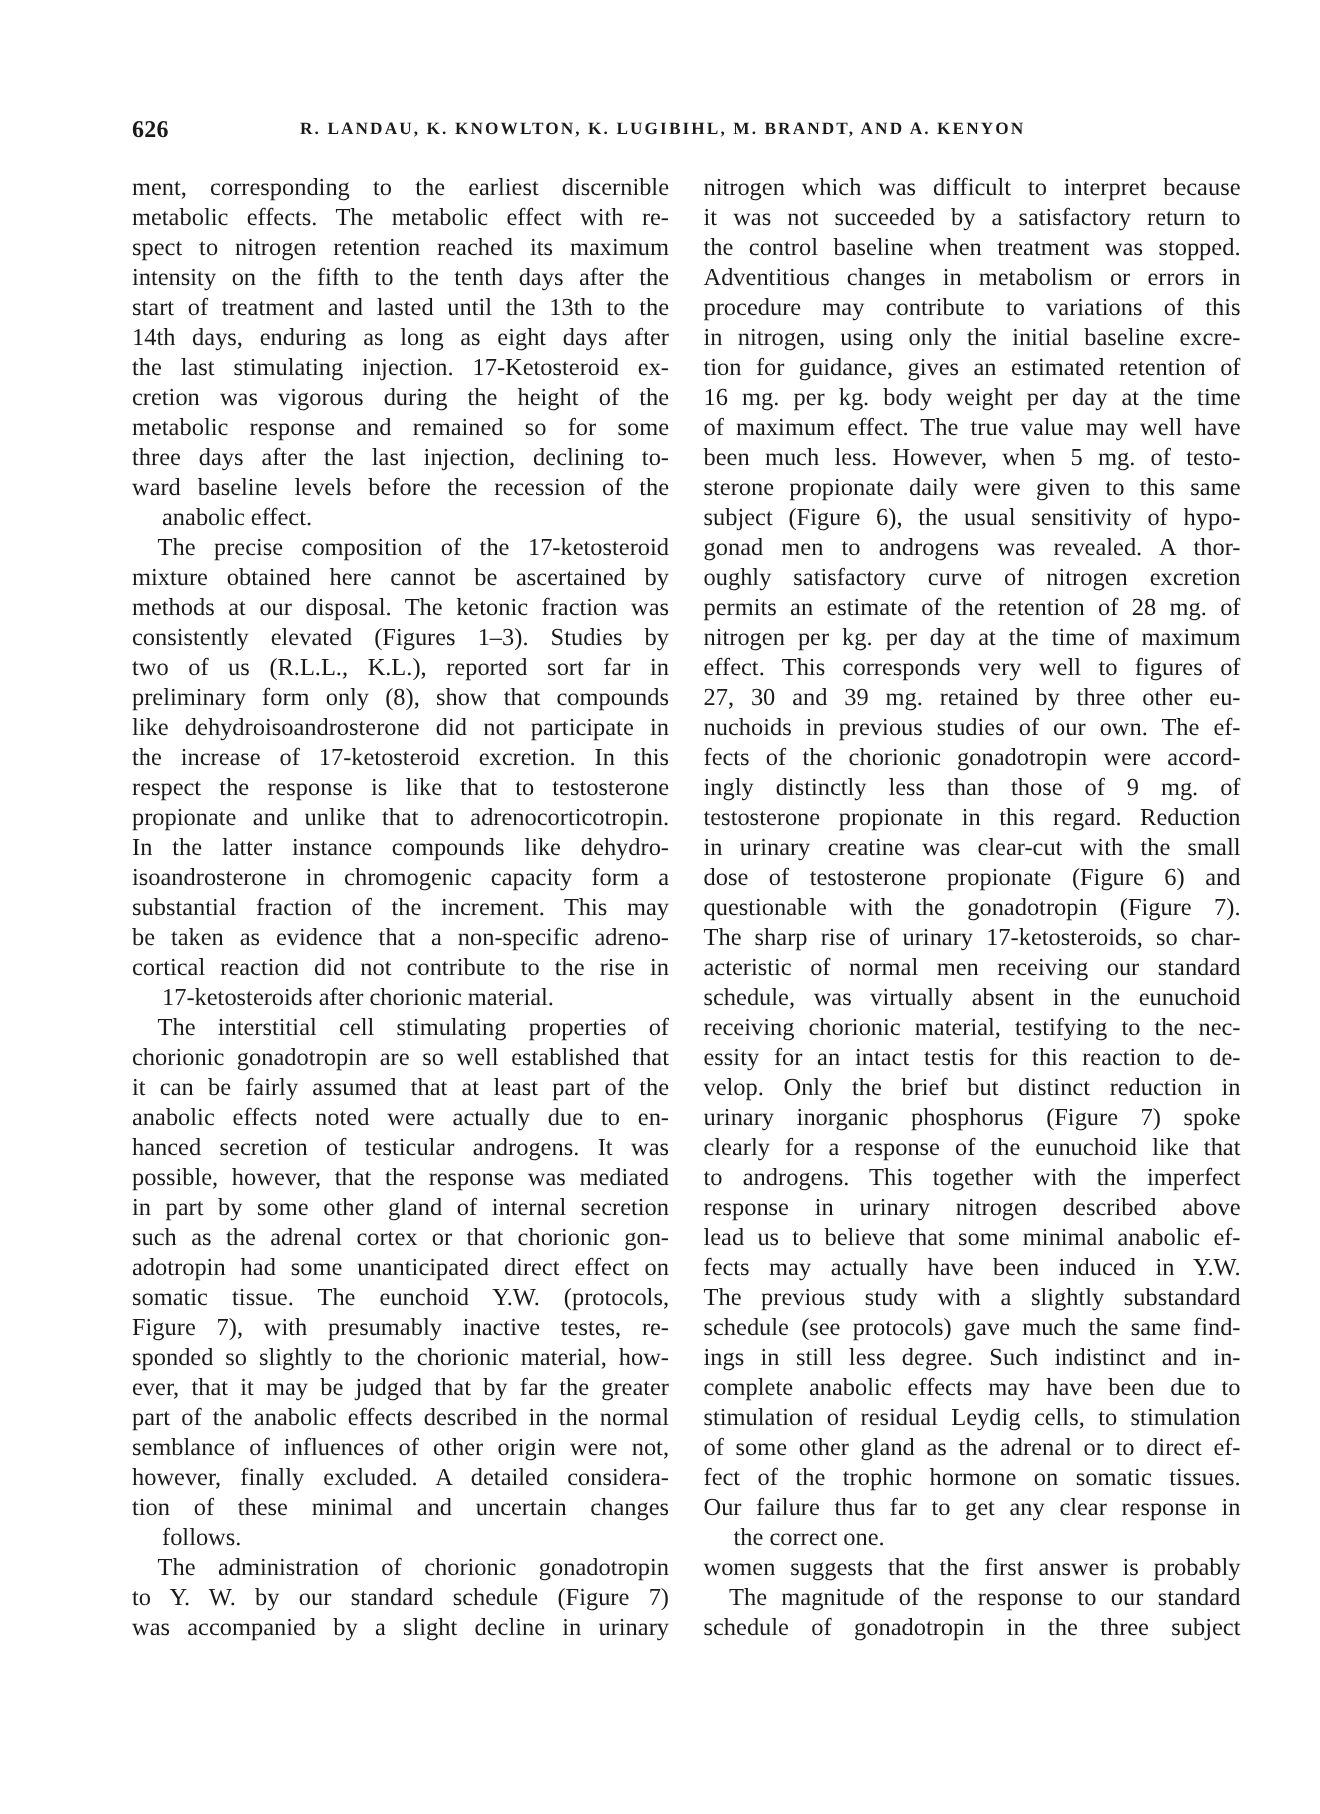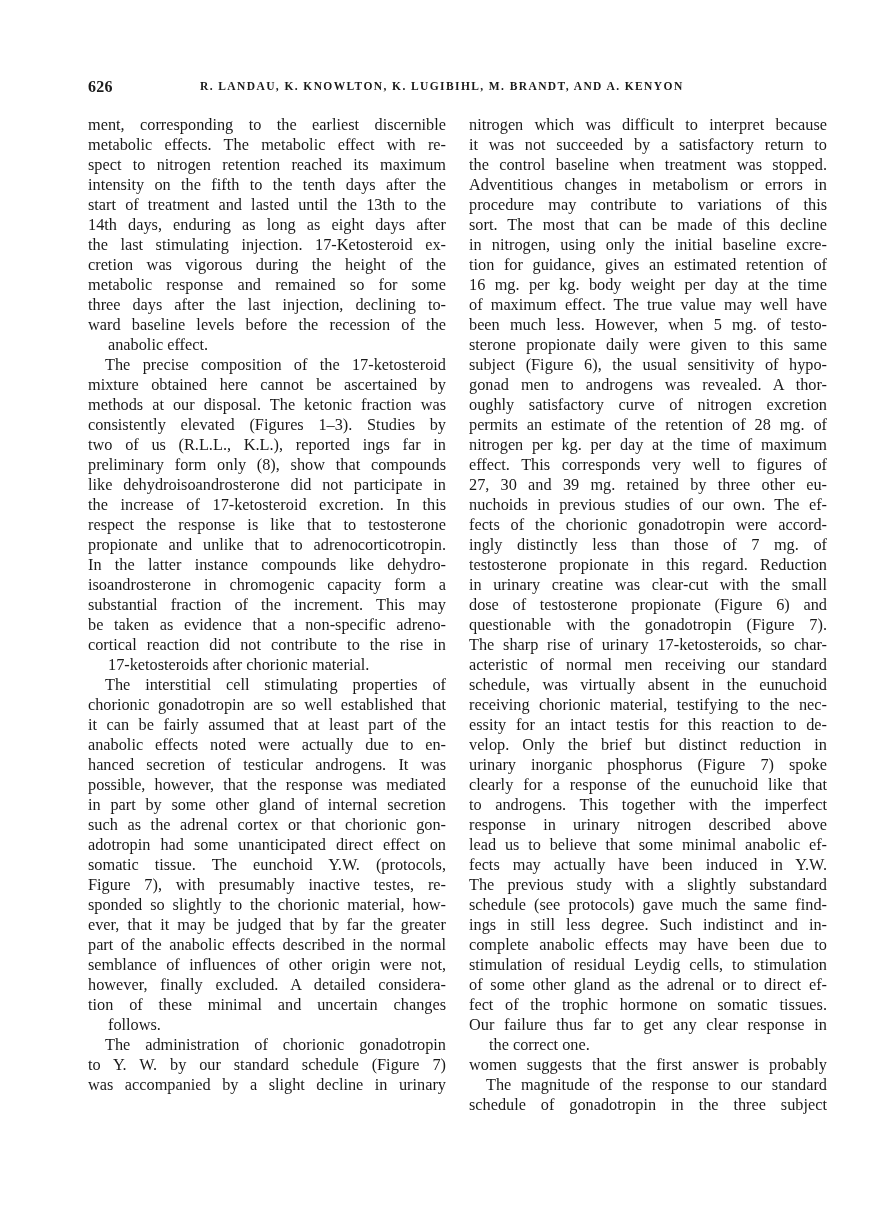--- a/index.html
+++ b/index.html
@@ -34,21 +34,21 @@
       <span class="line">the last stimulating injection. 17-Ketosteroid ex-</span>
       <span class="line">cretion was vigorous during the height of the</span>
       <span class="line">metabolic response and remained so for some</span>
       <span class="line">three days after the last injection, declining to-</span>
       <span class="line">ward baseline levels before the recession of the</span>
       <span class="line last">anabolic effect.</span>
       <span class="line indent">The precise composition of the 17-ketosteroid</span>
       <span class="line">mixture obtained here cannot be ascertained by</span>
       <span class="line">methods at our disposal. The ketonic fraction was</span>
       <span class="line">consistently elevated (Figures 1–3). Studies by</span>
-      <span class="line">two of us (R.L.L., K.L.), reported ings far in</span>
+      <span class="line">two of us (R.L.L., K.L.), reported sort far in</span>
       <span class="line">preliminary form only (8), show that compounds</span>
       <span class="line">like dehydroisoandrosterone did not participate in</span>
       <span class="line">the increase of 17-ketosteroid excretion. In this</span>
       <span class="line">respect the response is like that to testosterone</span>
       <span class="line">propionate and unlike that to adrenocorticotropin.</span>
       <span class="line">In the latter instance compounds like dehydro-</span>
       <span class="line">isoandrosterone in chromogenic capacity form a</span>
       <span class="line">substantial fraction of the increment. This may</span>
       <span class="line">be taken as evidence that a non-specific adreno-</span>
       <span class="line">cortical reaction did not contribute to the rise in</span>
@@ -74,37 +74,36 @@
       <span class="line indent">The administration of chorionic gonadotropin</span>
       <span class="line">to Y. W. by our standard schedule (Figure 7)</span>
       <span class="line">was accompanied by a slight decline in urinary</span>
     </div>
   <div class="column col-right" id="col-right">
       <span class="line">nitrogen which was difficult to interpret because</span>
       <span class="line">it was not succeeded by a satisfactory return to</span>
       <span class="line">the control baseline when treatment was stopped.</span>
       <span class="line">Adventitious changes in metabolism or errors in</span>
       <span class="line">procedure may contribute to variations of this</span>
-      <span class="line">sort. The most that can be made of this decline</span>
       <span class="line">in nitrogen, using only the initial baseline excre-</span>
       <span class="line">tion for guidance, gives an estimated retention of</span>
       <span class="line">16 mg. per kg. body weight per day at the time</span>
       <span class="line">of maximum effect. The true value may well have</span>
       <span class="line">been much less. However, when 5 mg. of testo-</span>
       <span class="line">sterone propionate daily were given to this same</span>
       <span class="line">subject (Figure 6), the usual sensitivity of hypo-</span>
       <span class="line">gonad men to androgens was revealed. A thor-</span>
       <span class="line">oughly satisfactory curve of nitrogen excretion</span>
       <span class="line">permits an estimate of the retention of 28 mg. of</span>
       <span class="line">nitrogen per kg. per day at the time of maximum</span>
       <span class="line">effect. This corresponds very well to figures of</span>
       <span class="line">27, 30 and 39 mg. retained by three other eu-</span>
       <span class="line">nuchoids in previous studies of our own. The ef-</span>
       <span class="line">fects of the chorionic gonadotropin were accord-</span>
-      <span class="line">ingly distinctly less than those of 7 mg. of</span>
+      <span class="line">ingly distinctly less than those of 9 mg. of</span>
       <span class="line">testosterone propionate in this regard. Reduction</span>
       <span class="line">in urinary creatine was clear-cut with the small</span>
       <span class="line">dose of testosterone propionate (Figure 6) and</span>
       <span class="line">questionable with the gonadotropin (Figure 7).</span>
       <span class="line">The sharp rise of urinary 17-ketosteroids, so char-</span>
       <span class="line">acteristic of normal men receiving our standard</span>
       <span class="line">schedule, was virtually absent in the eunuchoid</span>
       <span class="line">receiving chorionic material, testifying to the nec-</span>
       <span class="line">essity for an intact testis for this reaction to de-</span>
       <span class="line">velop. Only the brief but distinct reduction in</span>

